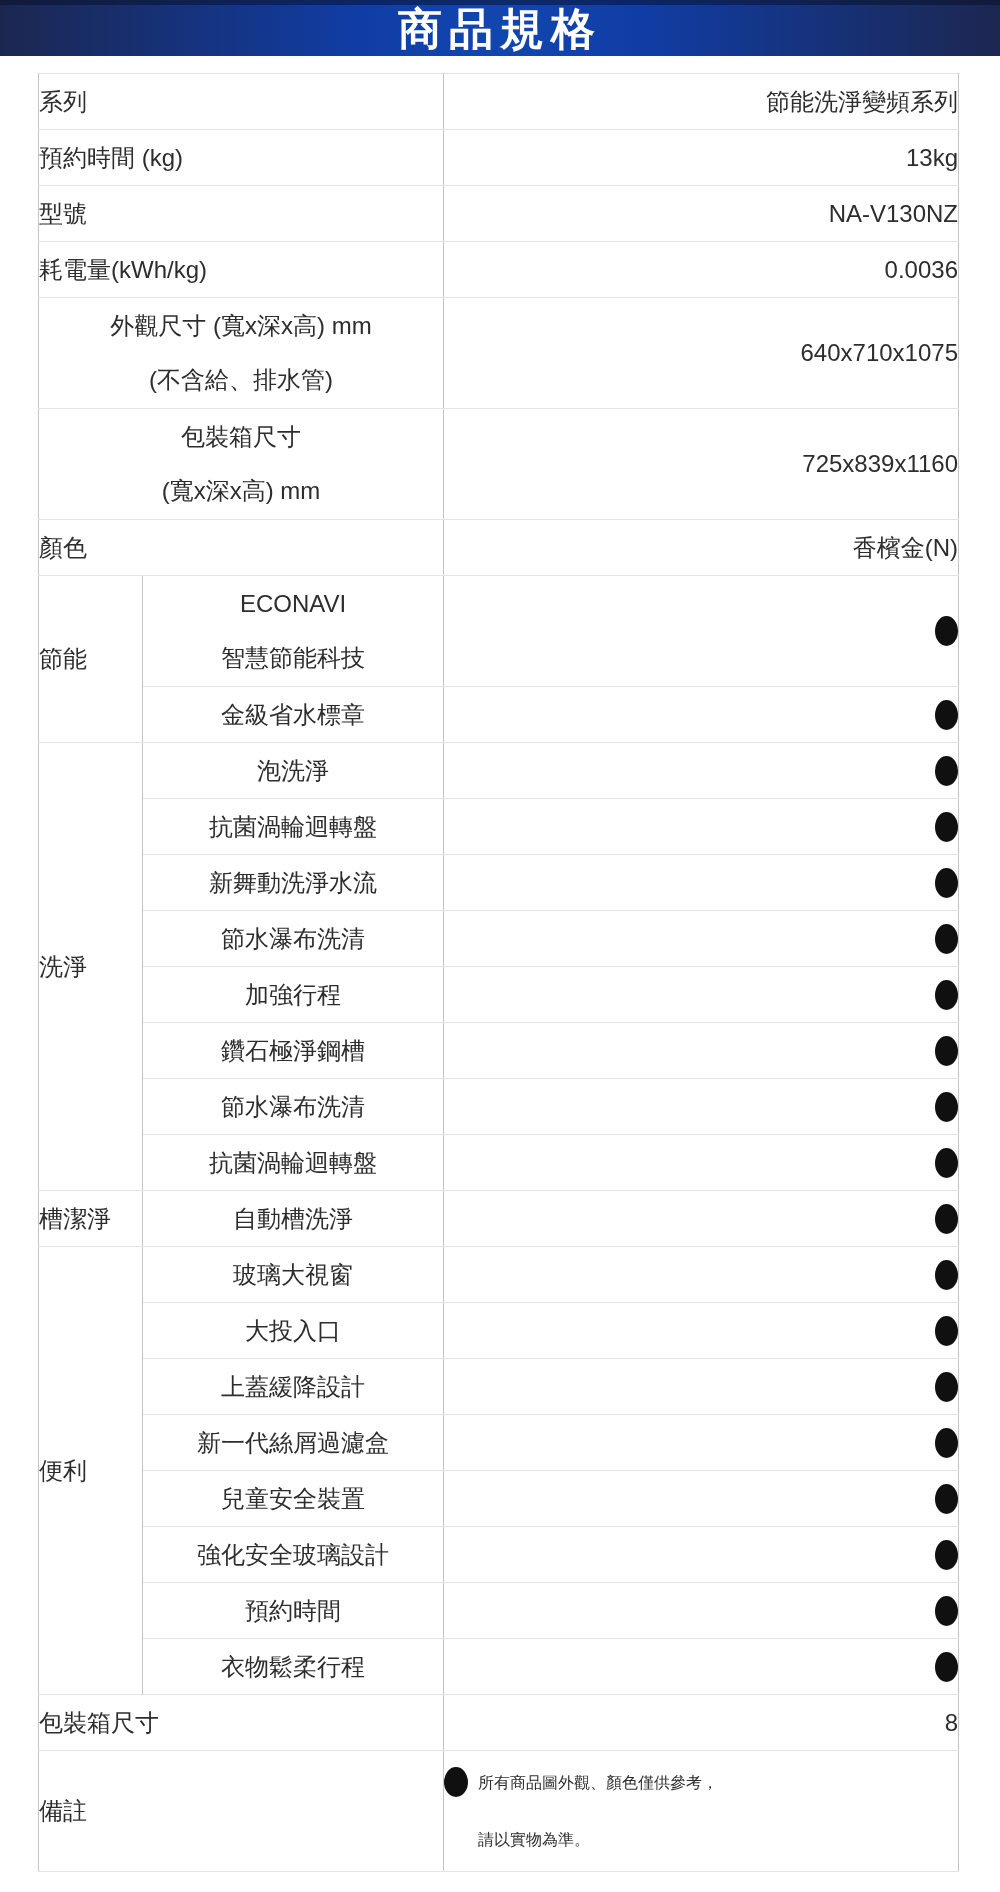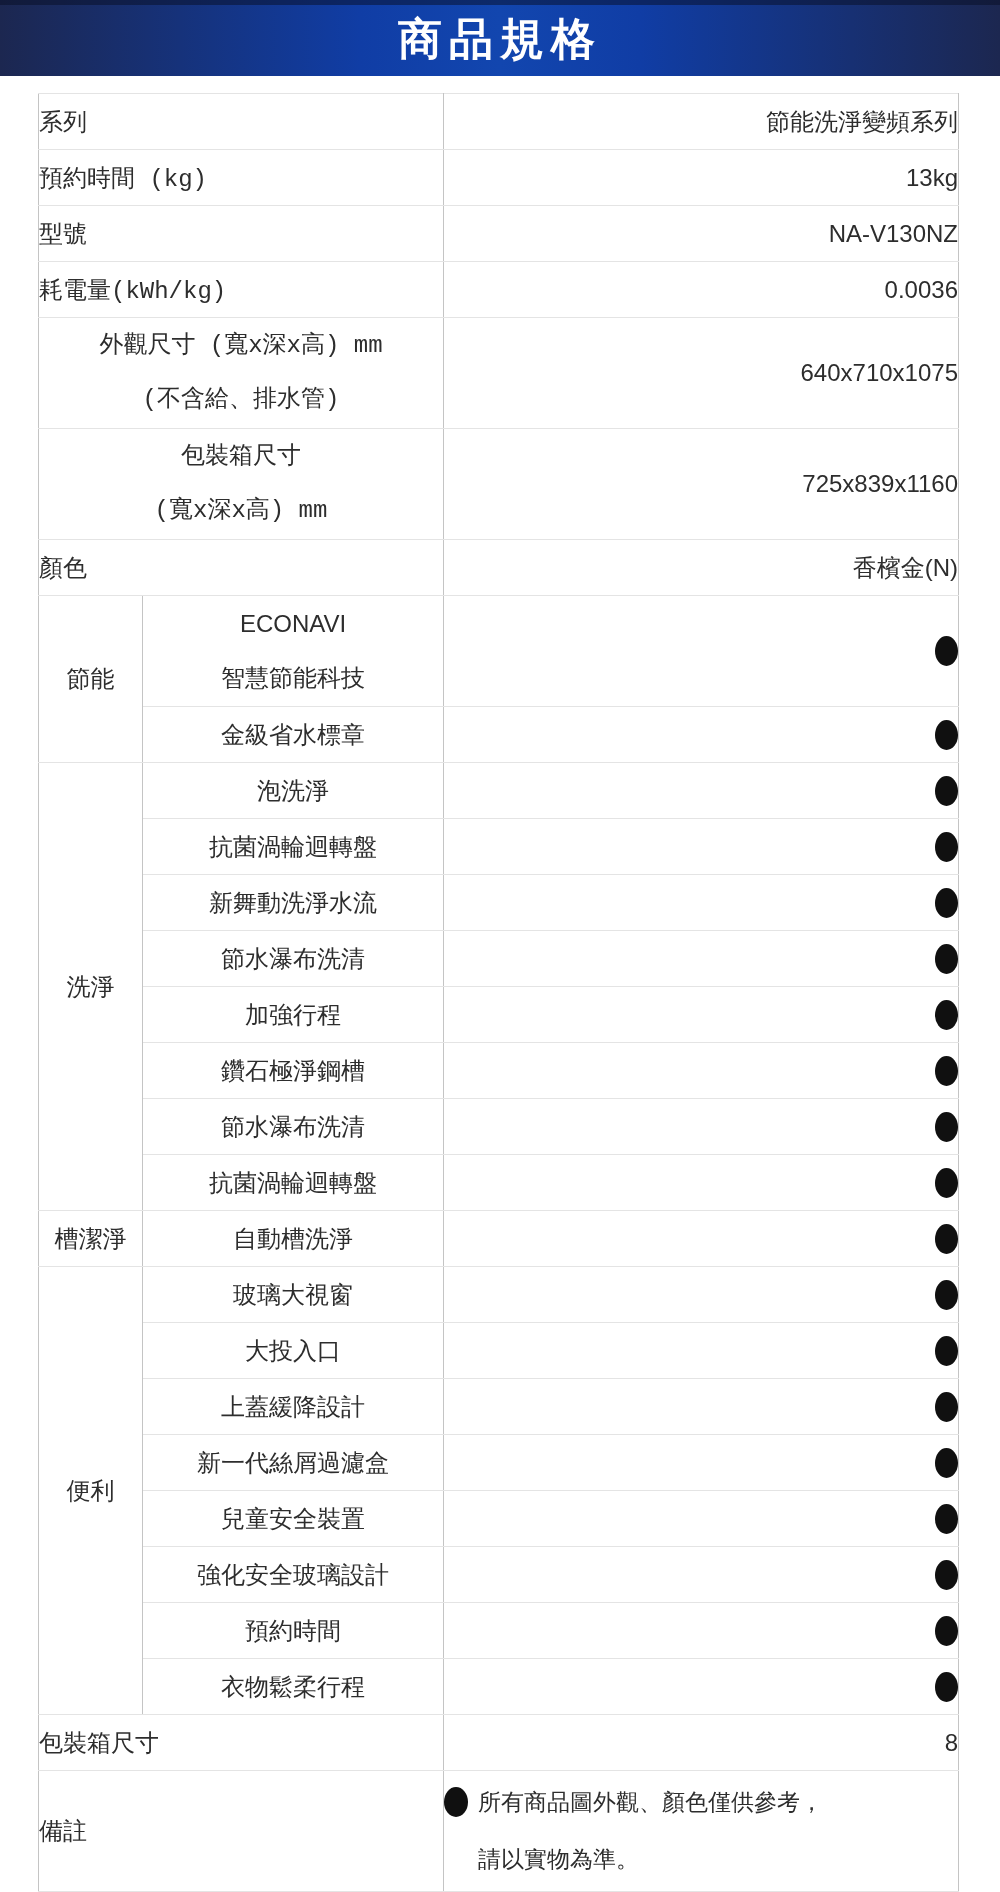--- a/index.html
+++ b/index.html
@@ -3,21 +3,21 @@
 <meta charset="utf-8">
 <style>
   html, body { margin:0; padding:0; }
   body {
     width:1000px; height:1892px; background:#ffffff;
     font-family:"Liberation Sans","DejaVu Sans",sans-serif;
     color:#2d2d2d; overflow:hidden;
   }
   
   .banner{
-    position:relative; height:76px;
+    position:relative; height:56px;
     background:linear-gradient(90deg,#1c2750 0%,#103da5 36%,#1246af 50%,#103da5 64%,#1c2750 100%);
   }
   .banner::before{
     content:""; position:absolute; top:0; left:0; right:0; height:5px;
     background:rgba(8,13,36,0.5);
   }
   .banner-title{
     height:100%; display:flex; align-items:center; justify-content:center;
     color:#ffffff; font-size:44px; font-weight:bold; letter-spacing:7px;
     padding-top:3px; box-sizing:border-box;
@@ -29,32 +29,32 @@
     border:1px solid #d8d8d8;
   }
   .spec-table td{
     border:1px solid; border-color:#e4e4e4 #c4c4c4;
     font-size:24px; vertical-align:middle; padding:0;
     overflow:hidden; white-space:nowrap;
   }
   tr.h1{ height:56px; }
   tr.h2{ height:111px; }
   tr.h3{ height:121px; }
-  .lbl{ text-align:left; padding-left:20px;font-family:Liberation Mono, monospace; }
+  .lbl{ text-align:left; padding-left:20px; }
   .lbl div{ line-height:54px;text-align:center; }
   .feat{ text-align:center; padding-left:15px; }
   .feat div{ line-height:54px; }
-  .grp{ text-align:center; }
+  .grp{ text-align:left; }
   .val{ text-align:right; }
   .dot{
     display:inline-block; width:23px; height:30px; border-radius:50%;
     background:#101010; vertical-align:middle;
   }
   .note{ text-align:left; padding-left:13px; white-space:normal; }
-  .note-text{ line-height:57px; padding-left:34px; text-indent:-34px; font-size:23px; }
+  .note-text{ line-height:57px; padding-left:34px; text-indent:-34px; font-size:16px; }
   .note-text .dot{ width:24px; margin-right:10px; margin-top:-4px; }
 </style>
 </head>
 <body>
 
 <div class="banner">
   <div class="banner-title">商品規格</div>
 </div>
 
 <table class="spec-table">

